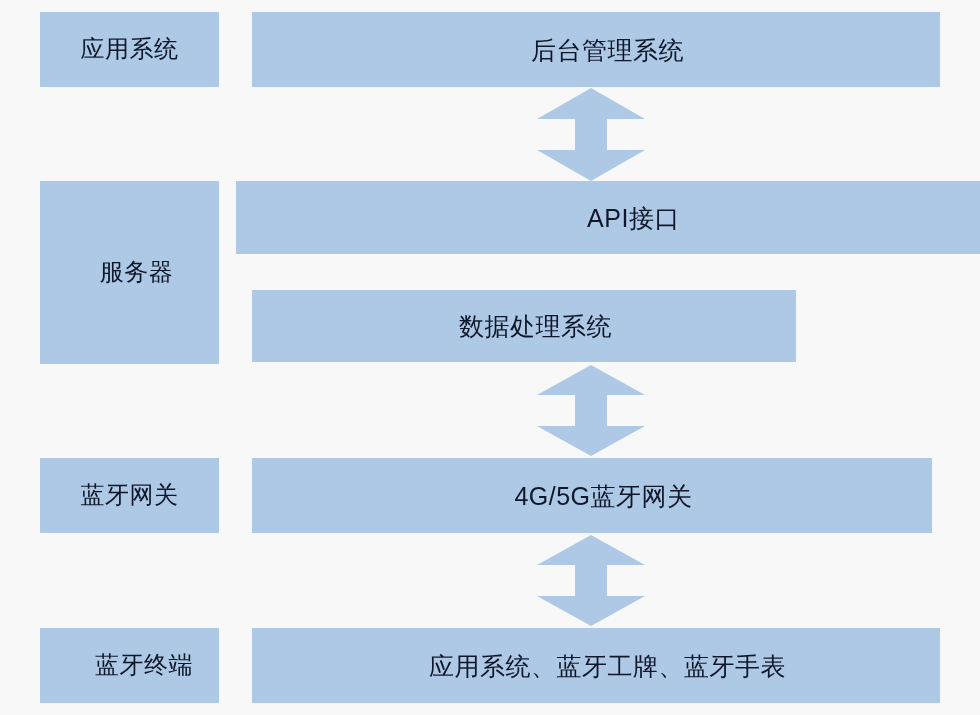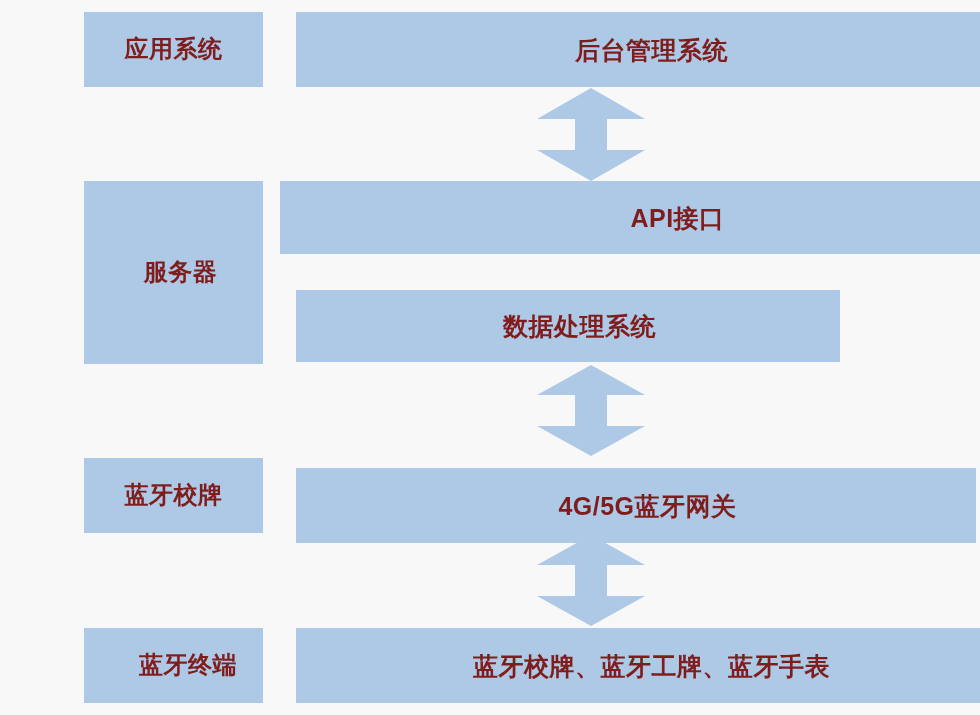--- a/index.html
+++ b/index.html
@@ -16,49 +16,48 @@
   }
   .diagram {
     position: relative;
     width: 980px;
     height: 715px;
     background: #f8f8f9;
   }
   .box {
     position: absolute;
     background: #aec9e5;
-    color: #7f1d1d;
+    color: #0f172a;
     display: flex;
     align-items: center;
     justify-content: center;
-    font-weight: bold;
+    font-weight: normal;
     letter-spacing: 0.5px;
     box-sizing: border-box;
     text-align: center;
     white-space: nowrap;
     line-height: 1.2;
-    margin-left: 44px;
   }
   .box.layer-label {
     font-size: 24px;
   }
   .box.node {
     font-size: 25px;
     padding-left: 23px;
   }
   
   .lbl-app      { left: 40px;  top: 12px;  width: 179px; height: 75px;  }
   .lbl-server   { left: 40px;  top: 181px; width: 179px; height: 183px; padding-left: 14px; }
   .lbl-gateway  { left: 40px;  top: 458px; width: 179px; height: 75px;  }
   .lbl-terminal { left: 40px;  top: 628px; width: 179px; height: 75px; padding-left: 29px;  }
   
   .node-admin   { left: 252px; top: 12px;  width: 688px; height: 75px;  }
   .node-api     { left: 236px; top: 181px; width: 772px; height: 73px;  }
   .node-data    { left: 252px; top: 290px; width: 544px; height: 72px;  }
-  .node-gw      { left: 252px; top: 468px; width: 680px; height: 75px;  }
+  .node-gw      { left: 252px; top: 458px; width: 680px; height: 75px;  }
   .node-term    { left: 252px; top: 628px; width: 688px; height: 75px;  }
   
   .arrow {
     position: absolute;
     width: 108px;
   }
   .arrow svg { display: block; width: 100%; height: 100%; }
   .arrow-1 { left: 537px; top: 88px;  height: 93px; }
   .arrow-2 { left: 537px; top: 365px; height: 91px; }
   .arrow-3 { left: 537px; top: 535px; height: 91px; }
@@ -83,27 +82,27 @@
   <div class="box node node-api">API接口</div>
 
   <div class="box node node-data">数据处理系统</div>
 
   <div class="arrow arrow-2">
     <svg viewBox="0 0 108 91" preserveAspectRatio="none" xmlns="http://www.w3.org/2000/svg">
       <polygon points="54,0 108,30 70,30 70,61 108,61 54,91 0,61 38,61 38,30 0,30" fill="#aec9e5"></polygon>
     </svg>
   </div>
 
-  <div class="box layer-label lbl-gateway">蓝牙校牌</div>
+  <div class="box layer-label lbl-gateway">蓝牙网关</div>
 
   <div class="box node node-gw">4G/5G蓝牙网关</div>
 
   <div class="arrow arrow-3">
     <svg viewBox="0 0 108 91" preserveAspectRatio="none" xmlns="http://www.w3.org/2000/svg">
       <polygon points="54,0 108,30 70,30 70,61 108,61 54,91 0,61 38,61 38,30 0,30" fill="#aec9e5"></polygon>
     </svg>
   </div>
 
   <div class="box layer-label lbl-terminal">蓝牙终端</div>
 
-  <div class="box node node-term">蓝牙校牌、蓝牙工牌、蓝牙手表</div>
+  <div class="box node node-term">应用系统、蓝牙工牌、蓝牙手表</div>
 
 </div>
 
 </body></html>

